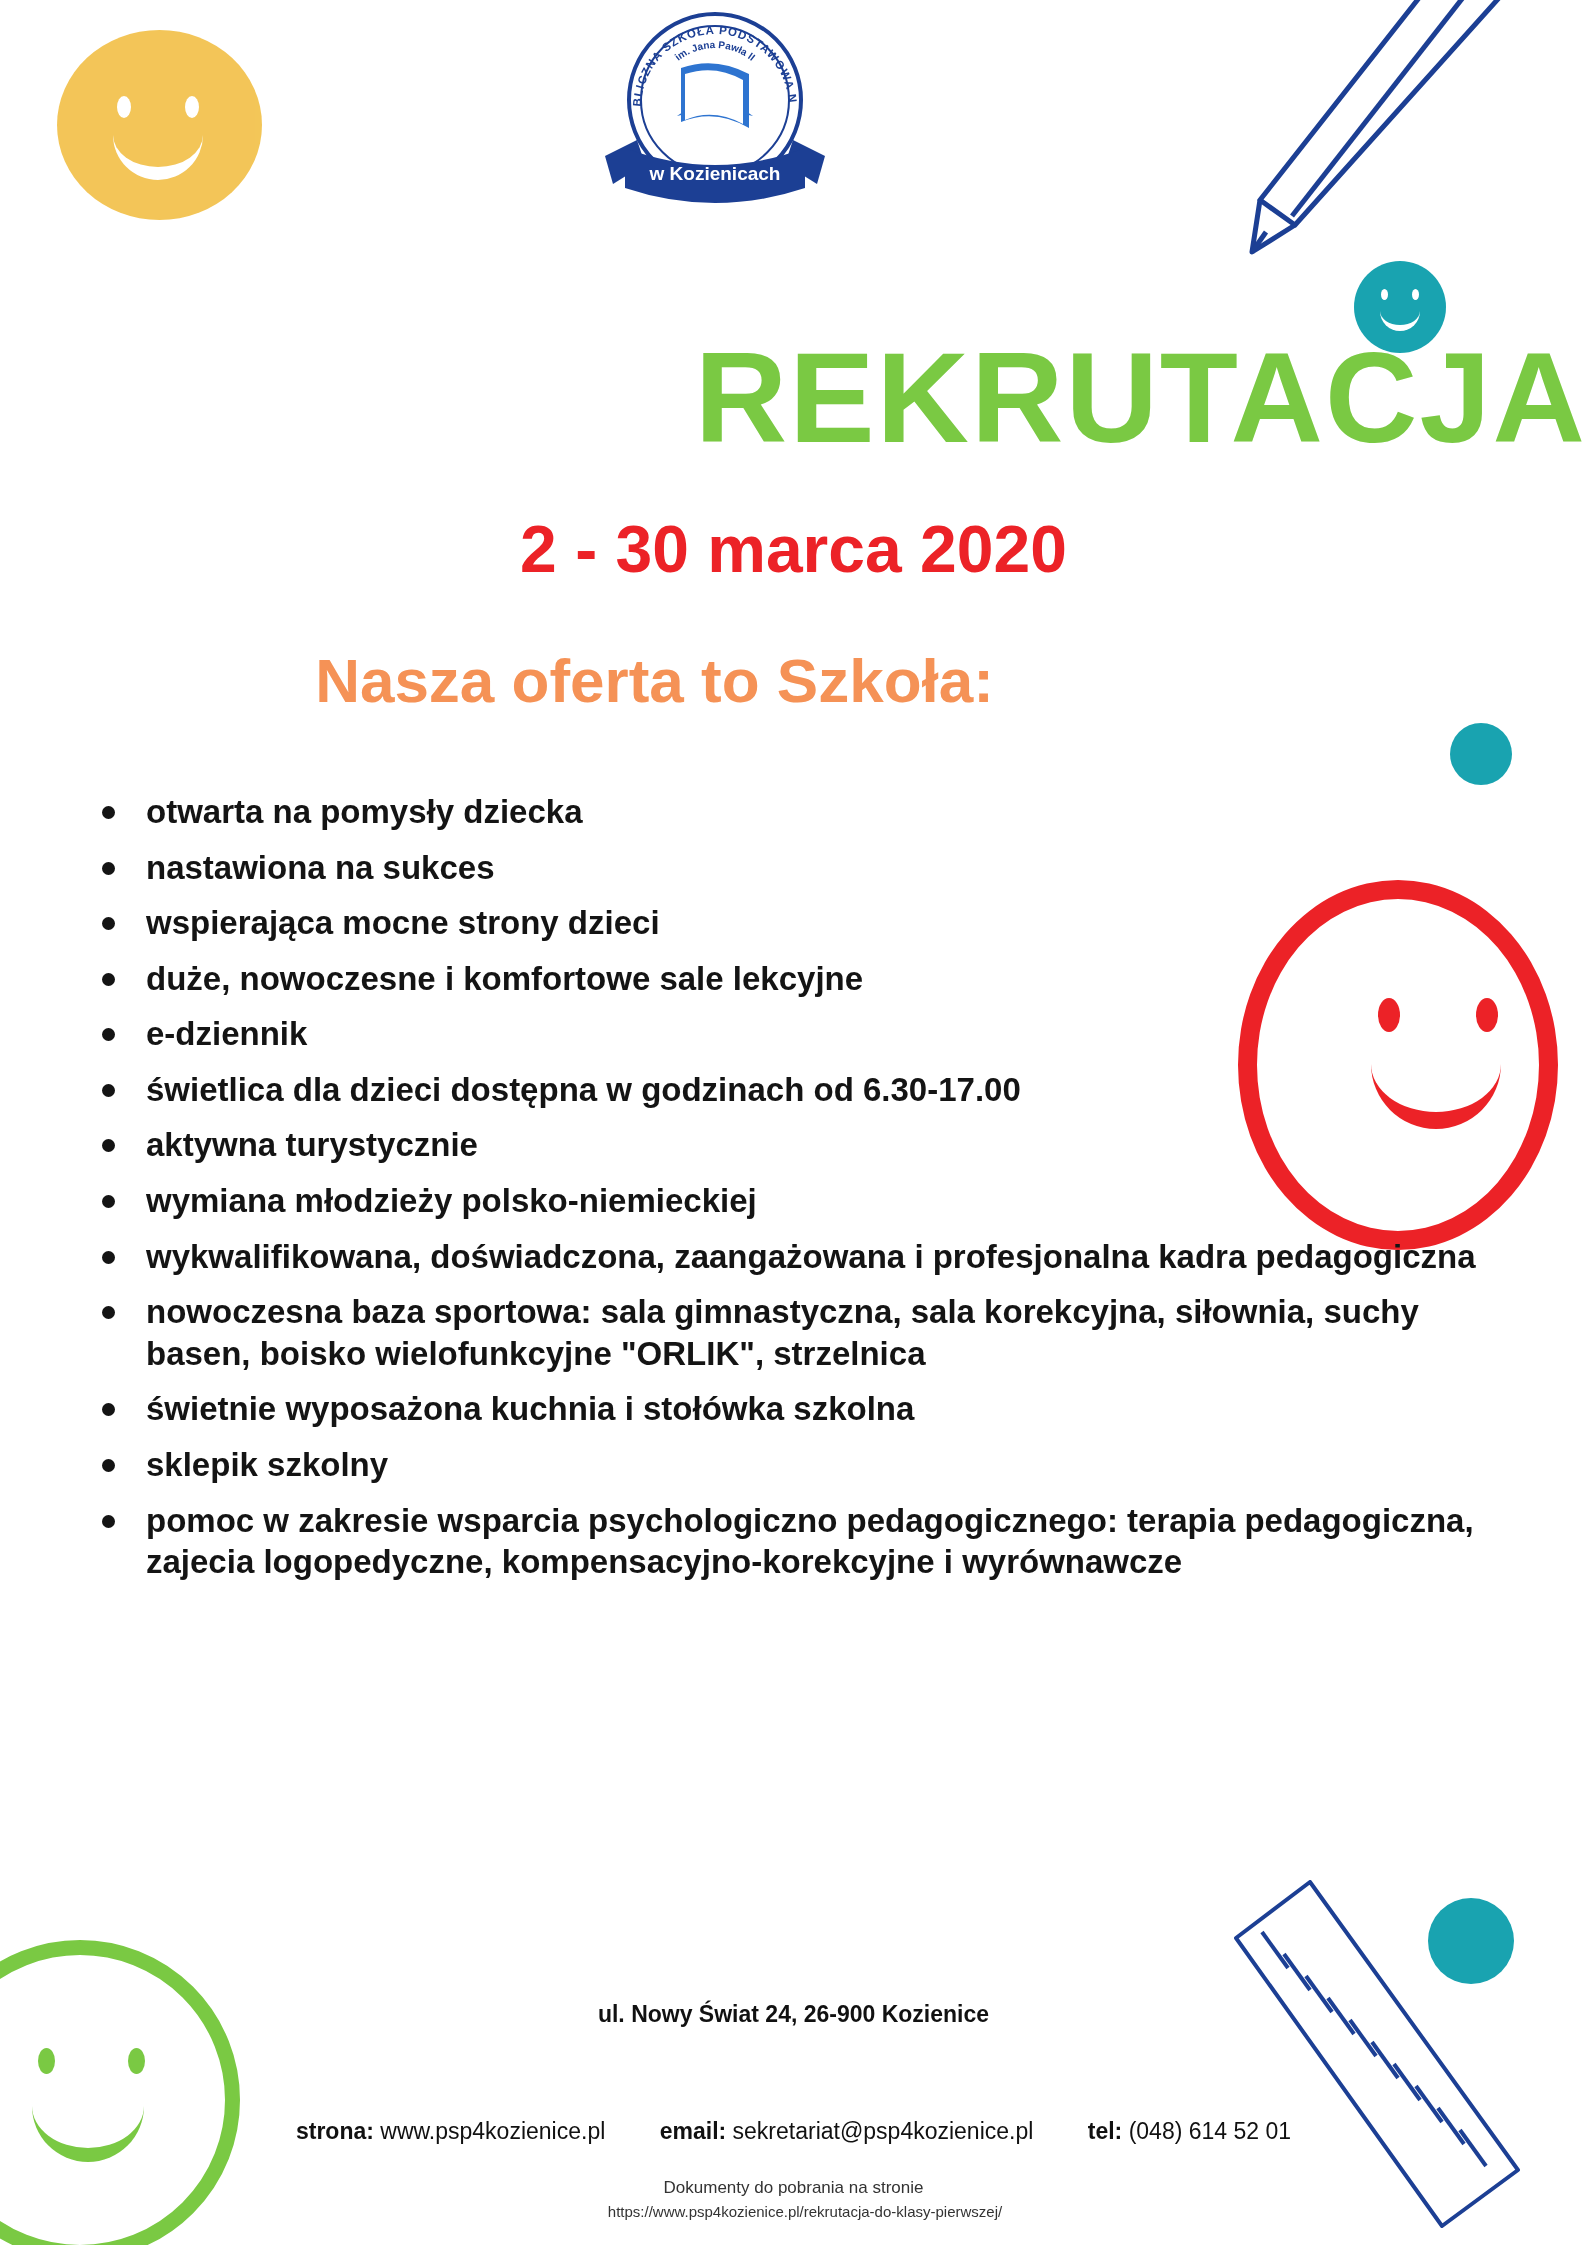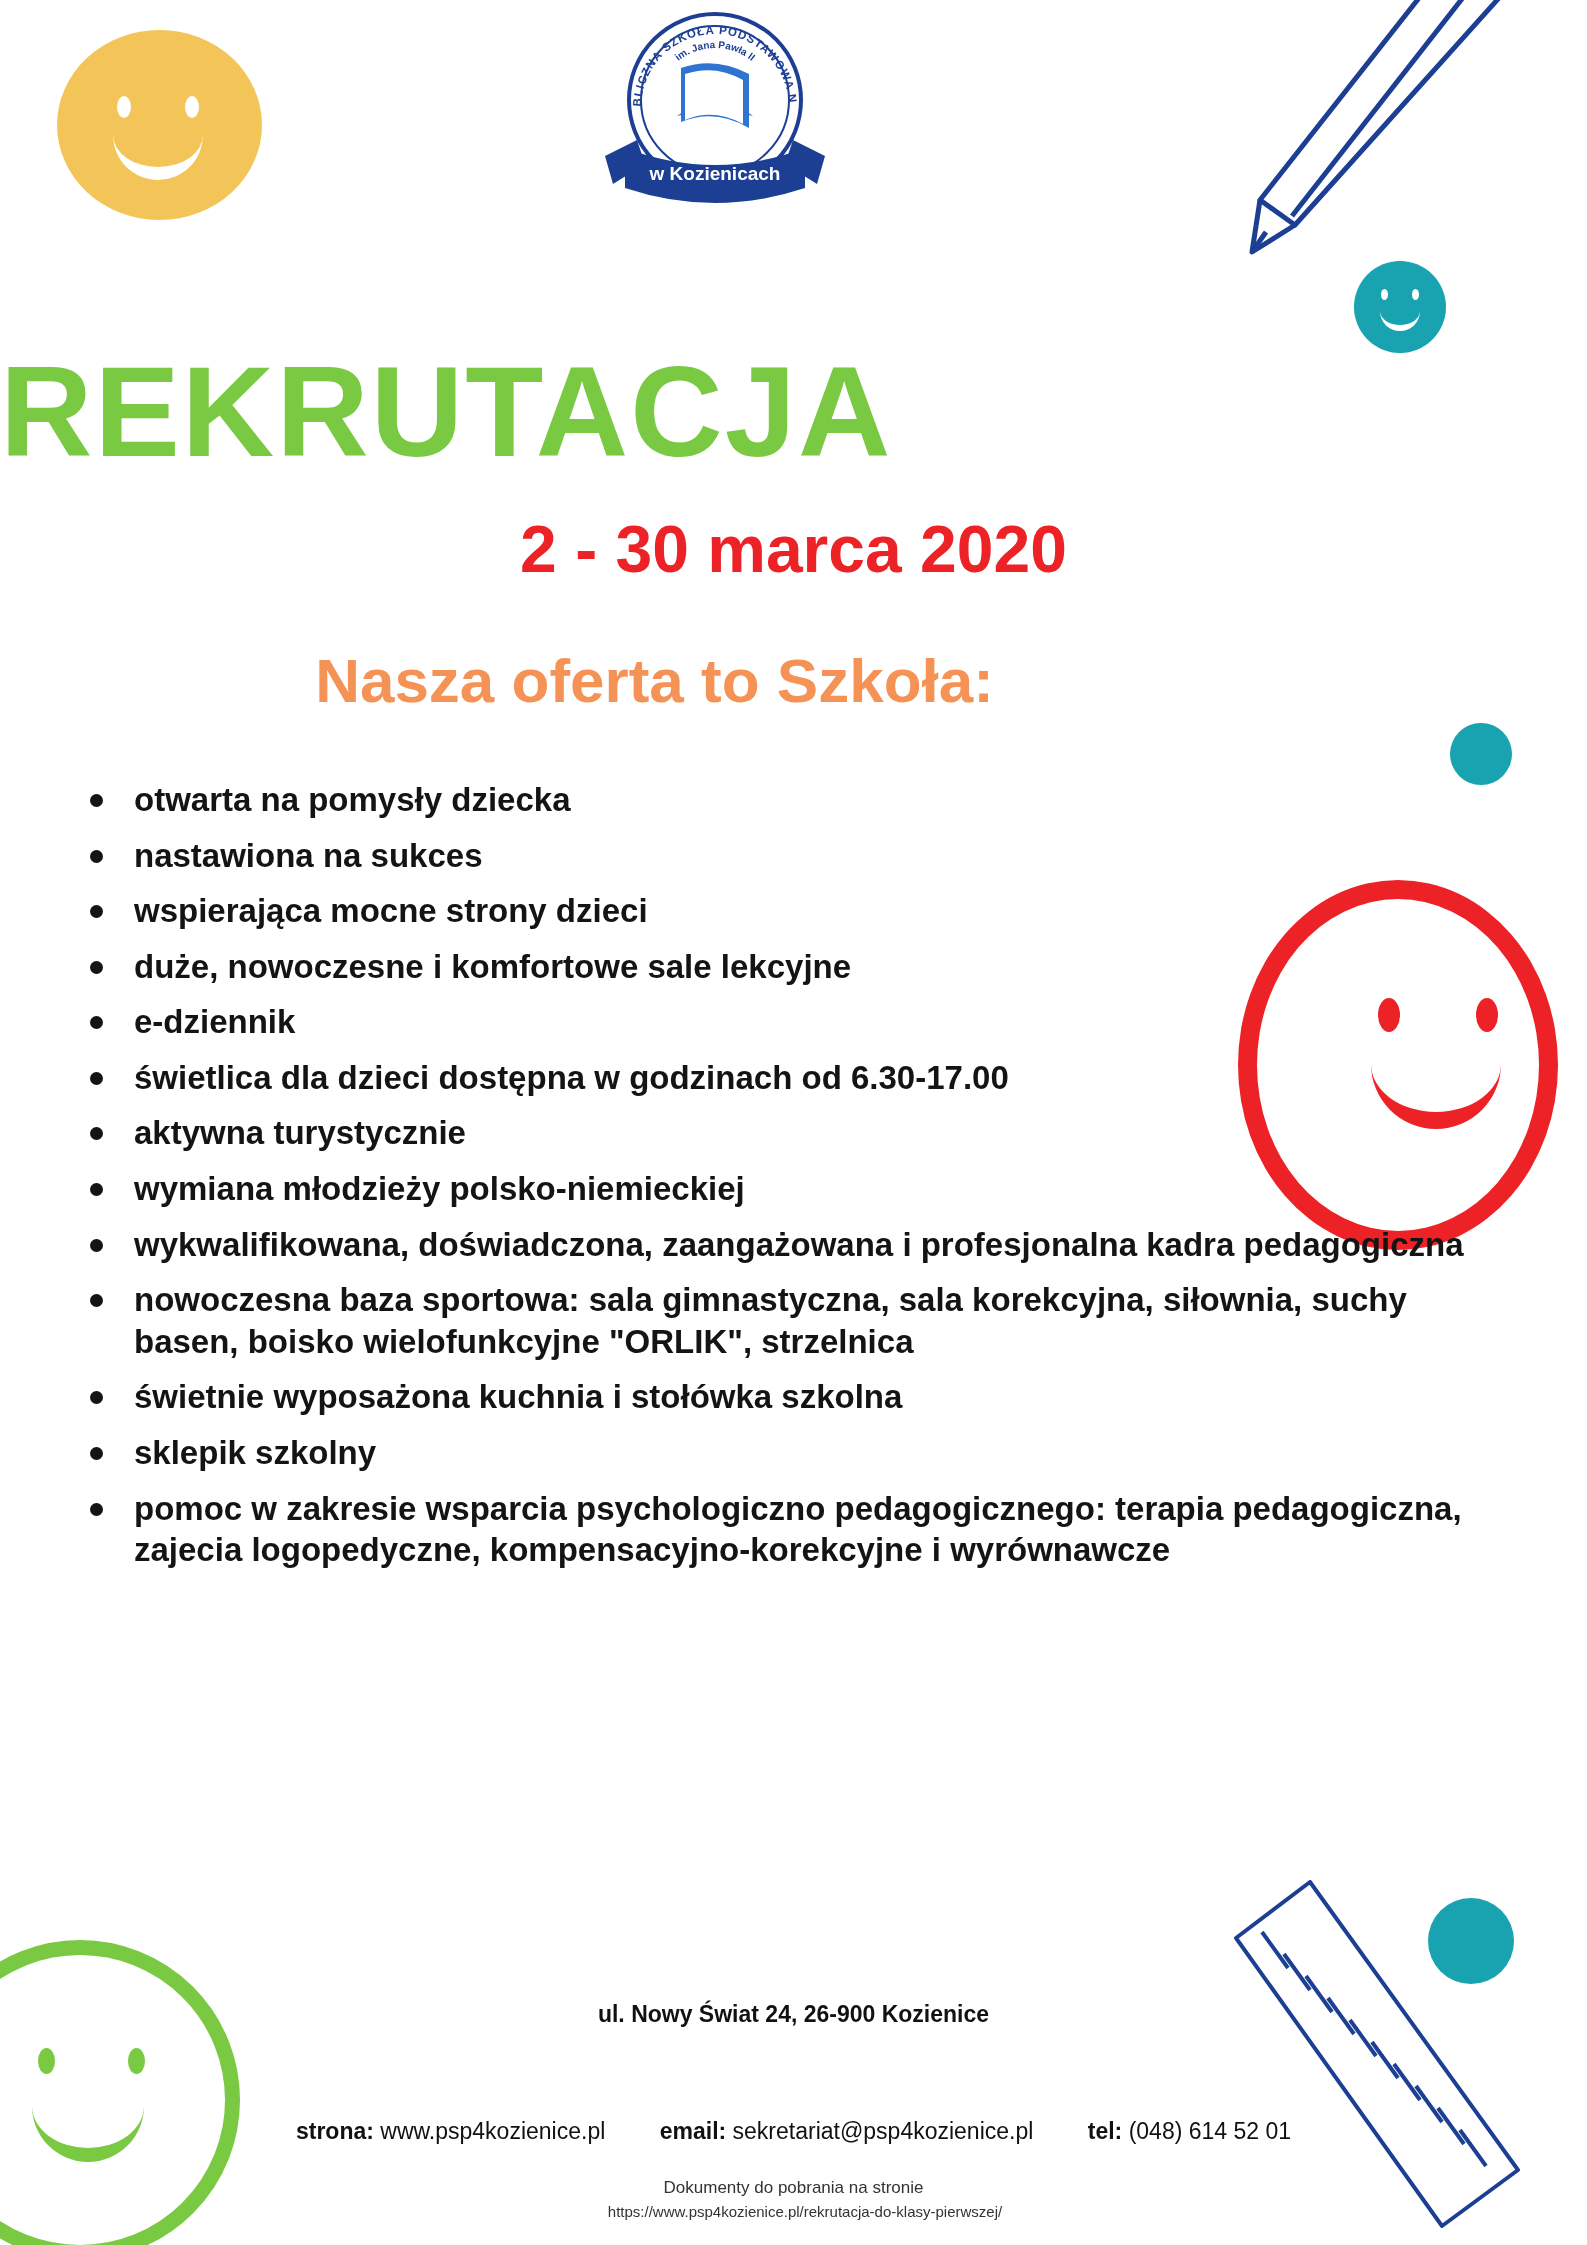--- a/index.html
+++ b/index.html
@@ -144,23 +144,23 @@
 
   .pencil { left: 1200px; top: -30px; }
   .ruler  { left: 1218px; top: 1880px; }
 
   
   .logo { position: absolute; left: 585px; top: 8px; width: 260px; height: 212px; }
 
   
   .title {
     position: absolute;
-    left: 0; top: 348px;
-    width: 1587px;
-    text-align: left;
+    left: 0; top: 334px;
+    width: 1587px;
+    text-align: right;
     font-size: 128px;
     font-weight: 700;
     letter-spacing: 2px;
     color: #7ac943;
     line-height: 1;
   }
   .subtitle {
     position: absolute;
     left: 0; top: 516px;
     width: 1587px;
@@ -179,21 +179,21 @@
     font-weight: 700;
     color: #f59256;
     line-height: 1;
   }
 
   
   ul.offer-list {
     position: absolute;
     left: 18px; top: 775px;
     width: 1400px;
-    margin: 4px;
+    margin: 16px;
     padding: 0 0 0 60px;
     list-style: none;
   }
   ul.offer-list li {
     position: relative;
     font-size: 33px;
     font-weight: 700;
     color: #141414;
     line-height: 1.26;
     margin-bottom: 14px;

